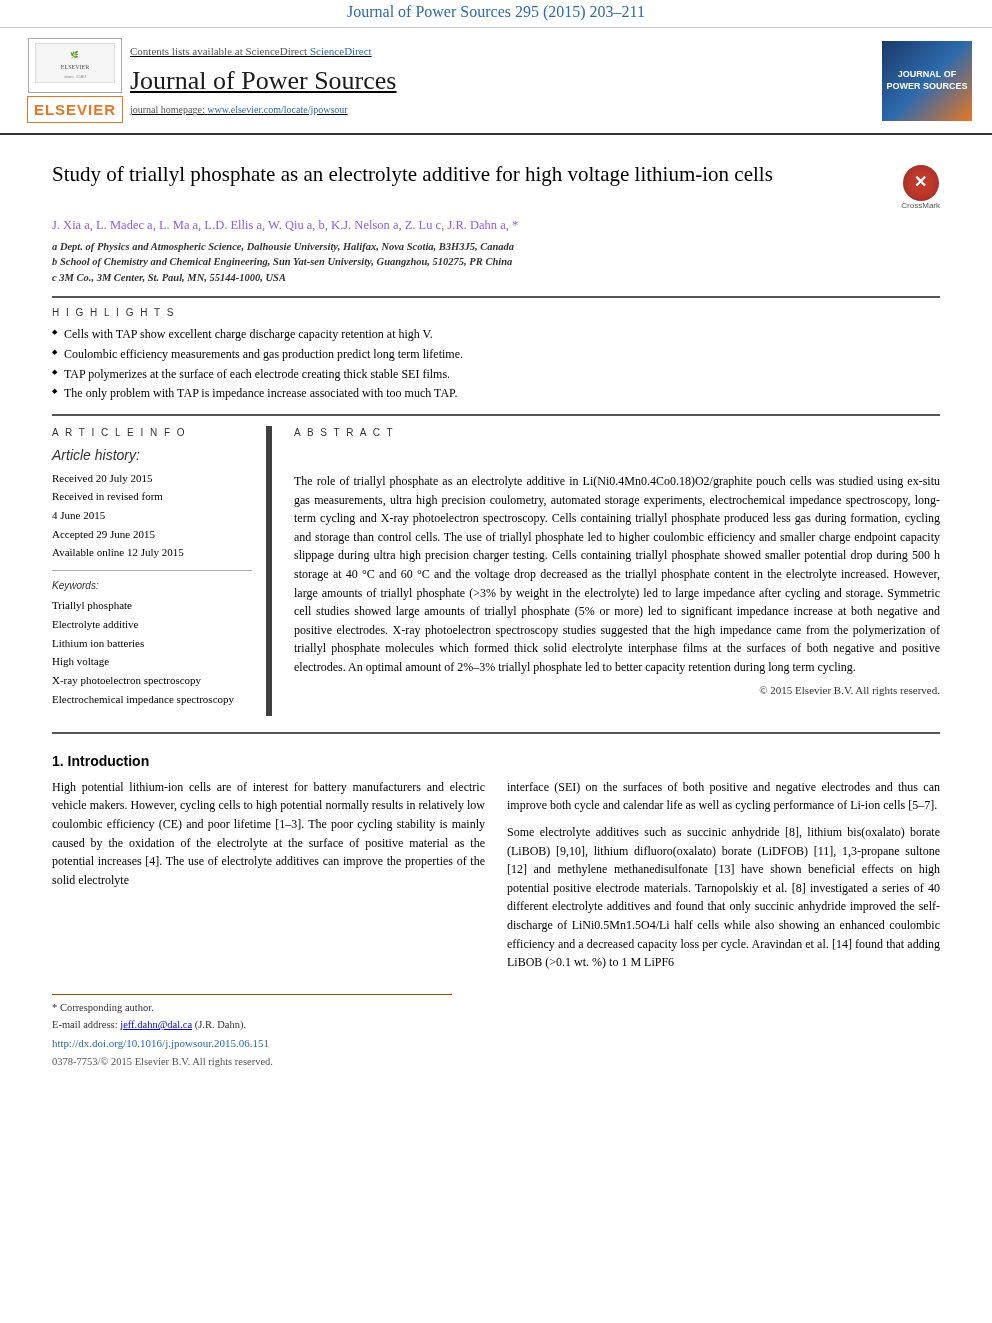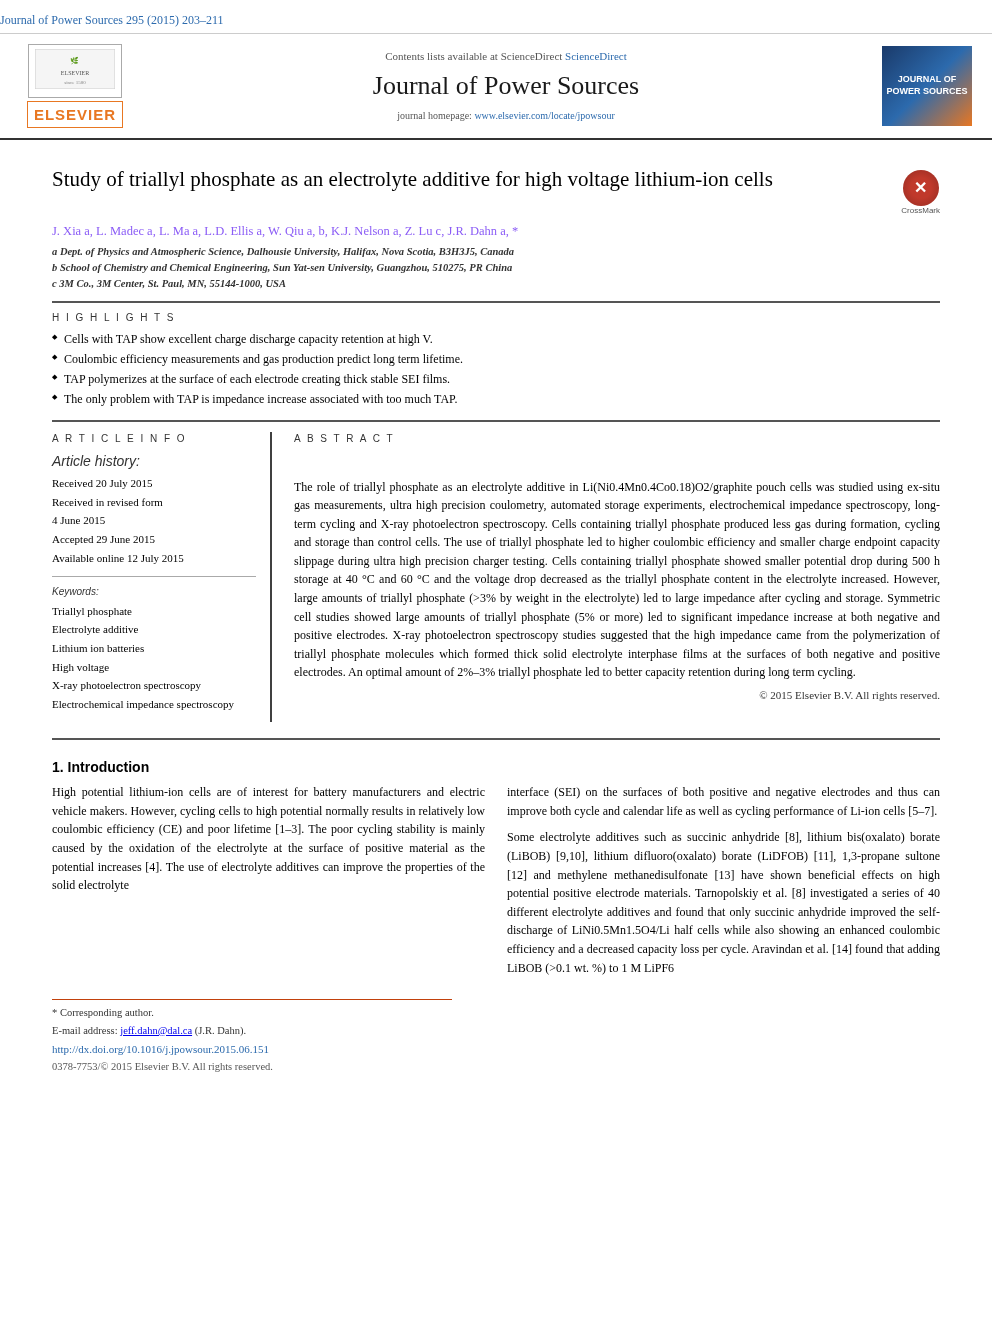--- a/index.html
+++ b/index.html
@@ -6,22 +6,23 @@
     body {
       font-family: "Times New Roman", Times, serif;
       background: #fff;
       color: #000;
       width: 992px;
       min-height: 1323px;
       font-size: 13px;
       line-height: 1.4;
     }
     .top-bar {
-      padding: 12px 0 4px;
-      font-size: 12px;
+      text-align: center;
+      padding: 1px 0 4px;
+      font-size: 16px;
       color: #2c6aad;
       border-bottom: 1px solid #ccc;
     }
     .journal-header {
       display: flex;
       align-items: center;
       justify-content: space-between;
       padding: 10px 20px;
       border-bottom: 2px solid #333;
     }
@@ -42,22 +43,22 @@
     .elsevier-name {
       color: #e87722;
       font-size: 15px;
       font-weight: bold;
       font-family: Arial, sans-serif;
       letter-spacing: 1px;
       border: 1.5px solid #e87722;
       padding: 2px 6px;
     }
     .journal-header .center-text {
-      text-align: center;
       flex: 1;
+      text-decoration: underline;
     }
     .sciencedirect-line {
       font-size: 11px;
       color: #555;
       margin-bottom: 4px;
     }
     .sciencedirect-line a { color: #2c6aad; text-decoration: none; }
     .journal-title-big {
       font-size: 26px;
       font-family: "Palatino Linotype", Palatino, serif;
@@ -182,21 +183,21 @@
       color: #000;
     }
     .two-col {
       display: flex;
       gap: 22px;
       margin-top: 10px;
     }
     .left-col {
       width: 220px;
       flex-shrink: 0;
-      border-right: 2px solid #404040;
+      border-right: 6px solid #404040;
       padding-right: 14px;
     }
     .right-col {
       flex: 1;
     }
     .section-header {
       font-size: 10px;
       font-family: Arial, sans-serif;
       letter-spacing: 2px;
       color: #333;

